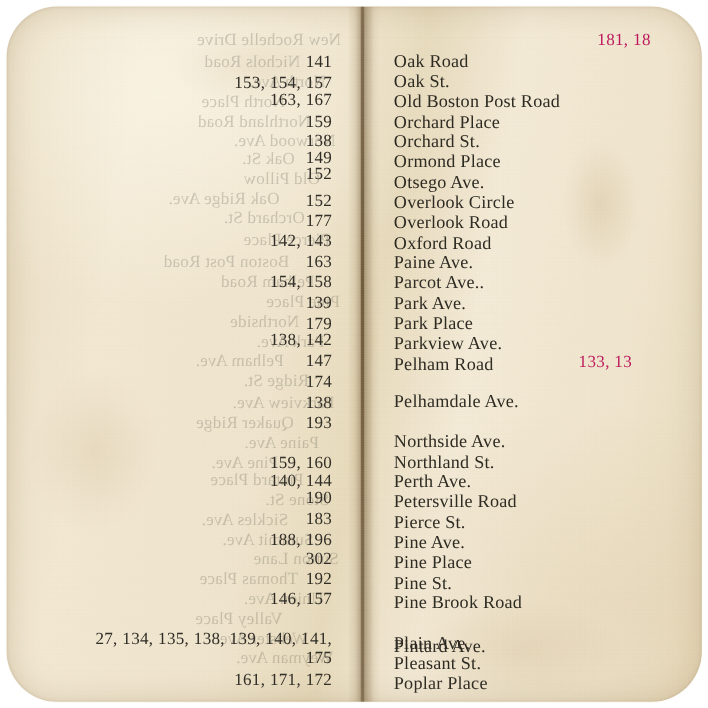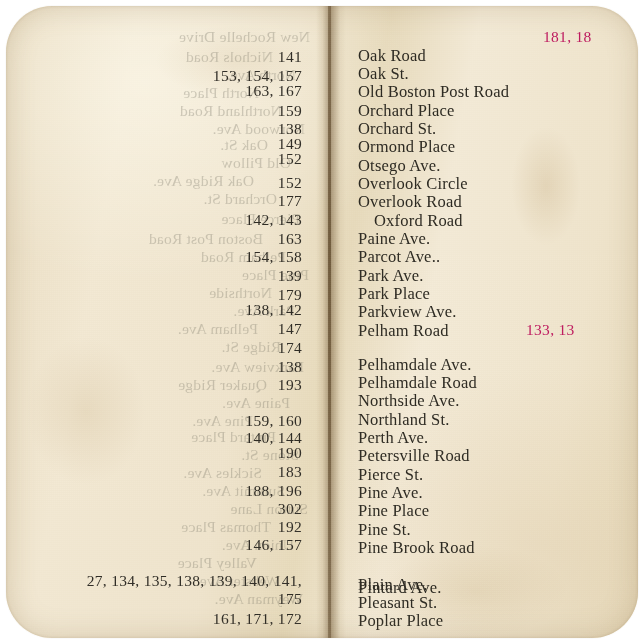--- a/index.html
+++ b/index.html
@@ -243,29 +243,28 @@
     <div id="namecol">
         <div class="street" style="top: 40px;">Oak Road</div>
         <div class="street" style="top: 58px;">Oak St.</div>
         <div class="street" style="top: 76px;">Old Boston Post Road</div>
         <div class="street" style="top: 95px;">Orchard Place</div>
         <div class="street" style="top: 113px;">Orchard St.</div>
         <div class="street" style="top: 131px;">Ormond  Place</div>
         <div class="street" style="top: 150px;">Otsego Ave.</div>
         <div class="street" style="top: 168px;">Overlook Circle</div>
         <div class="street" style="top: 186px;">Overlook Road</div>
-        <div class="street" style="top: 205px; margin-left: 16px;">Oxford  Road</div>
+        <div class="street" style="top: 205px;">Oxford  Road</div>
         <div class="street" style="top: 223px;">Paine Ave.</div>
         <div class="street" style="top: 241px;">Parcot Ave..</div>
         <div class="street" style="top: 260px;">Park Ave.</div>
         <div class="street" style="top: 278px;">Park Place</div>
         <div class="street" style="top: 296px;">Parkview  Ave.</div>
         <div class="street" style="top: 315px;">Pelham Road</div>
         <div class="street" style="top: 349px;">Pelhamdale Ave.</div>
-        <div class="street" style="top: 367px;">Pelhamdale Road</div>
         <div class="street" style="top: 385px;">Northside Ave.</div>
         <div class="street" style="top: 404px;">Northland St.</div>
         <div class="street" style="top: 422px;">Perth Ave.</div>
         <div class="street" style="top: 440px;">Petersville Road</div>
         <div class="street" style="top: 459px;">Pierce St.</div>
         <div class="street" style="top: 477px;">Pine Ave.</div>
         <div class="street" style="top: 495px;">Pine Place</div>
         <div class="street" style="top: 514px;">Pine St.</div>
         <div class="street" style="top: 532px;">Pine  Brook  Road</div>
         <div class="street" style="top: 572px;">Pintard Ave.</div>

